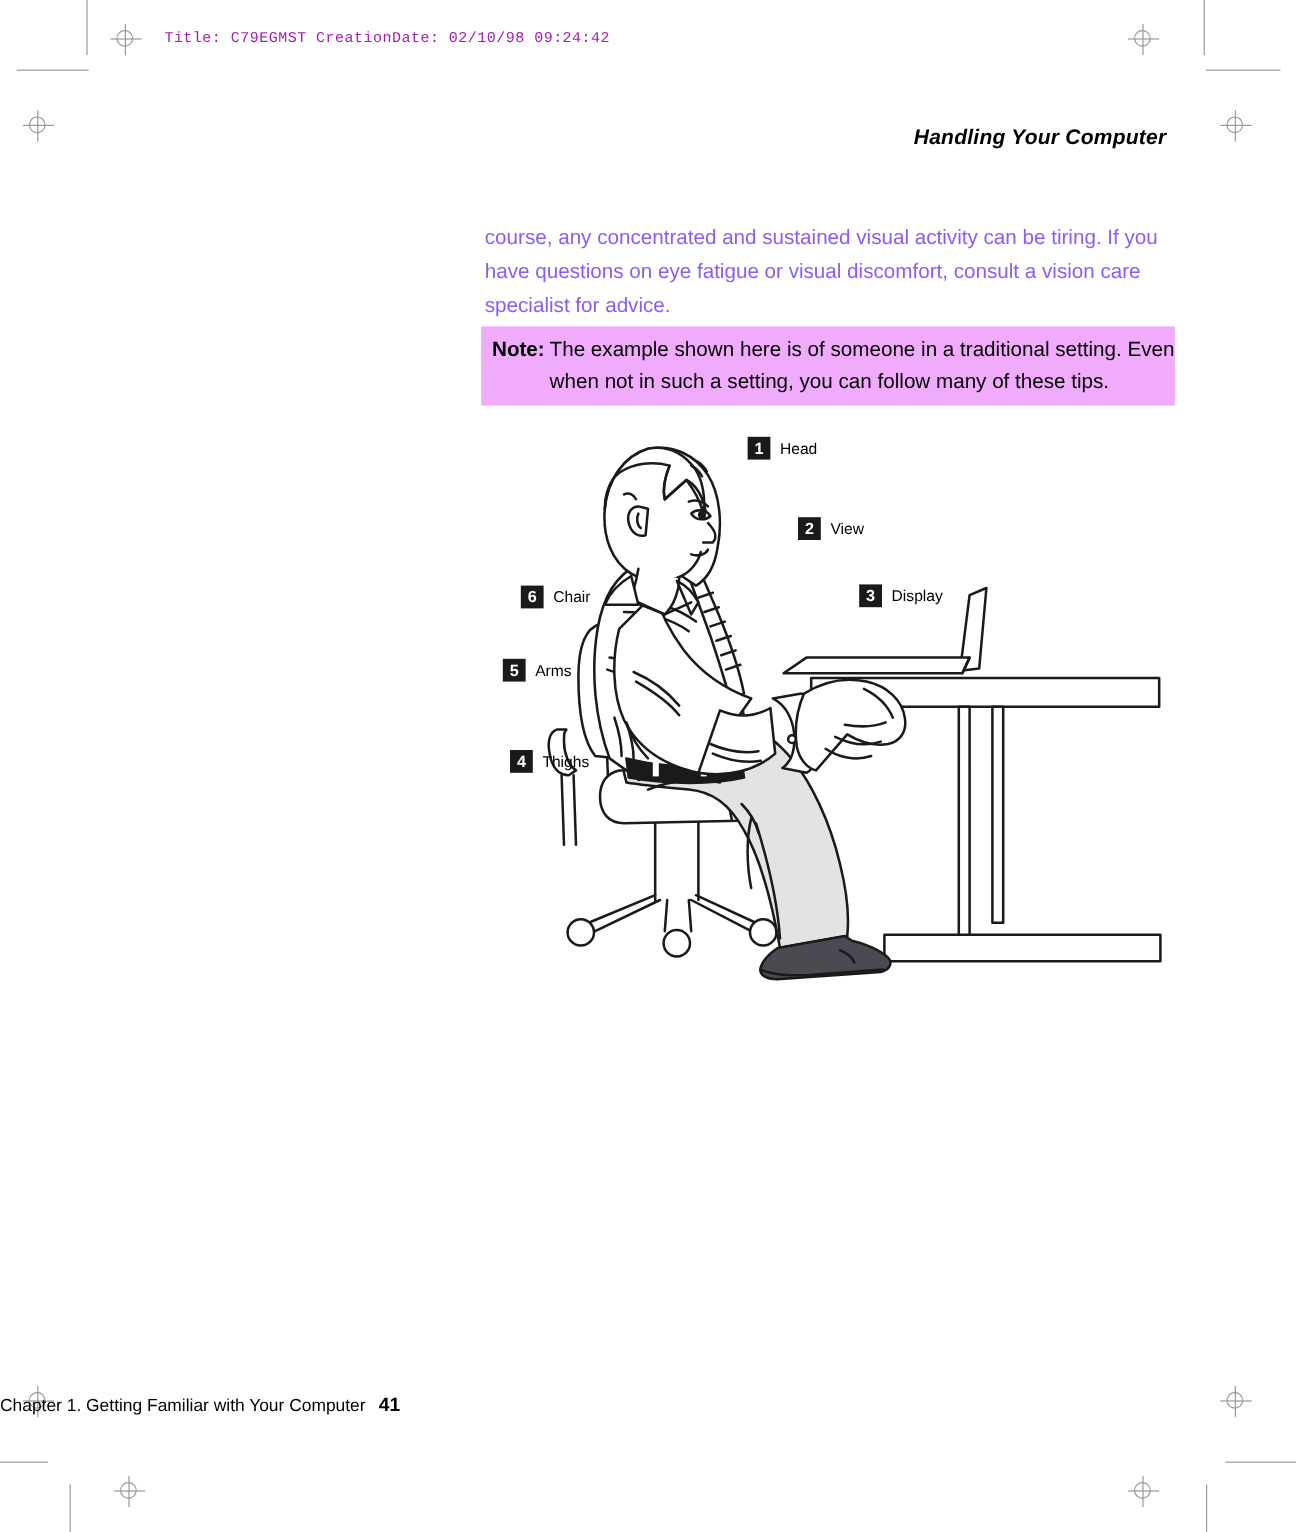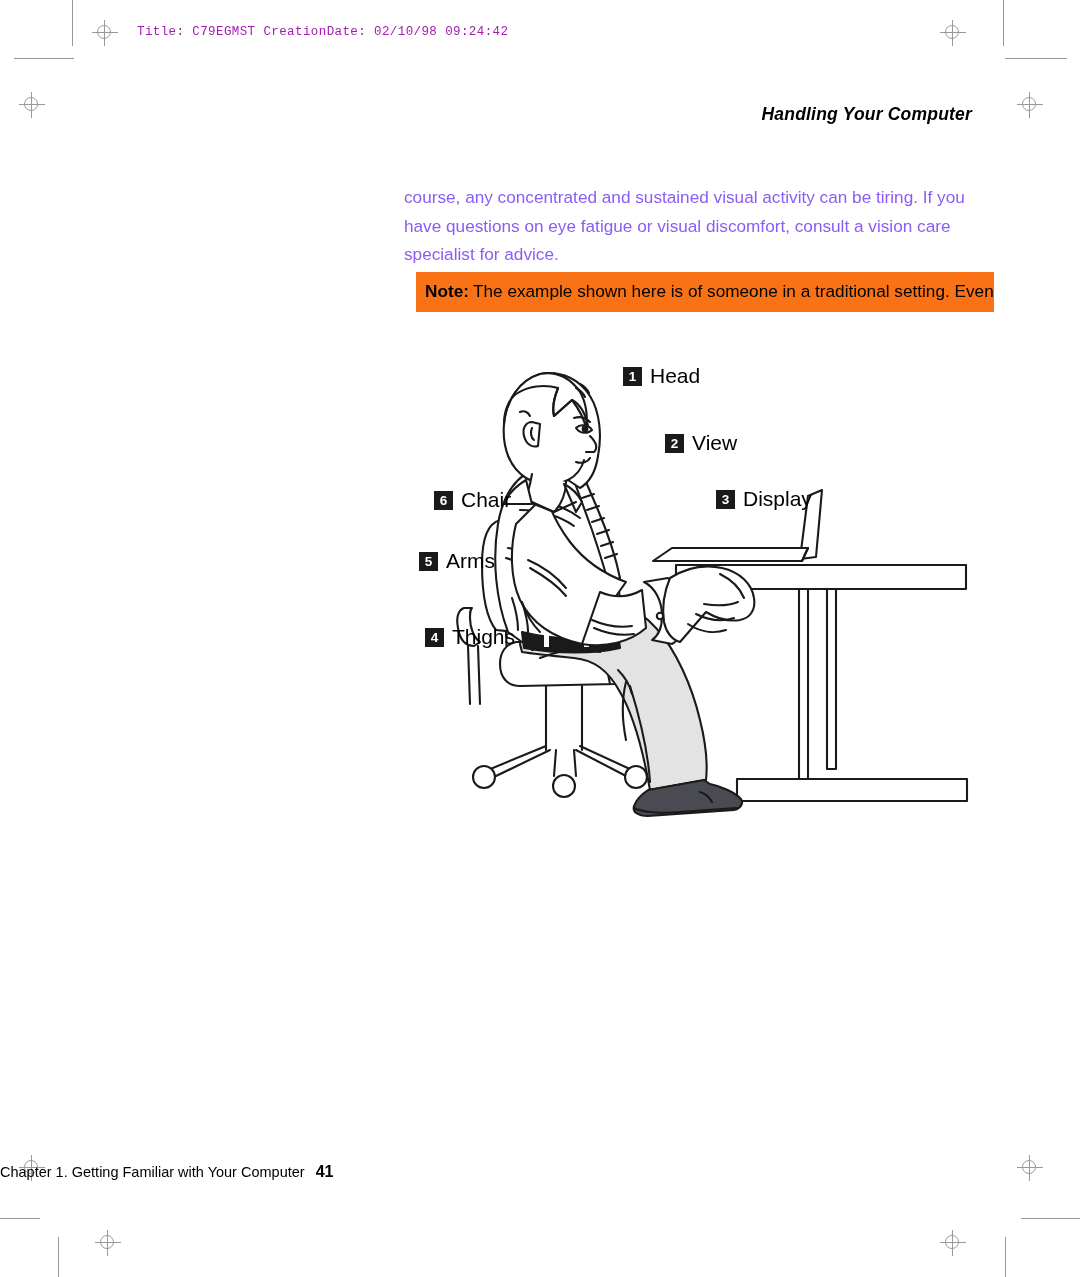--- a/index.html
+++ b/index.html
@@ -79,24 +79,24 @@
     top: 183px;
     width: 580px;
     font-size: 17.2px;
     line-height: 28.5px;
     color: #8b5cf6;
   }
 
   
   .note-box {
     position: absolute;
-    left: 416px;
+    left: 401px;
     top: 272px;
     width: 578px;
-    background: #f97316;
+    background: #f0abfc;
     padding: 6px 0 8px 0;
     box-sizing: border-box;
   }
   .note-row {
     display: flex;
     align-items: flex-start;
   }
   .note-label {
     flex: 0 0 auto;
     width: 57px;
@@ -136,21 +136,21 @@
     width: 19px;
     height: 19px;
     background: #1a1a1a;
     color: #ffffff;
     font-size: 13.5px;
     font-weight: bold;
     line-height: 19px;
     text-align: center;
   }
   .callout .lbl {
-    font-size: 21px;
+    font-size: 13px;
     color: #000;
     margin-left: 8px;
   }
 
   
   .footer {
     position: absolute;
     left: 0;
     top: 1163px;
     width: 1080px;
@@ -221,20 +221,21 @@
 
 <div class="running-head">Handling Your Computer</div>
 
 <div class="body-para">course, any concentrated and sustained visual activity can be tiring. If you have questions on eye fatigue or visual discomfort, consult a vision care specialist for advice.</div>
 
 <div class="note-box">
   <div class="note-row">
     <div class="note-label">Note:</div>
     <div class="note-text">
       <span class="ln">The example shown here is of someone in a traditional setting.  Even</span>
+      <span class="ln">when not in such a setting, you can follow many of these tips.</span>
     </div>
   </div>
 </div>
 
 <div class="illustration">
   <svg width="580" height="470" viewBox="0 0 580 470">
     <g fill="none" stroke="#1a1a1a" stroke-width="2.1" stroke-linejoin="round" stroke-linecap="round">
 
       <rect x="272" y="213" width="290" height="24" fill="#ffffff"></rect>
       <rect x="395" y="237" width="9" height="208" fill="#ffffff"></rect>

